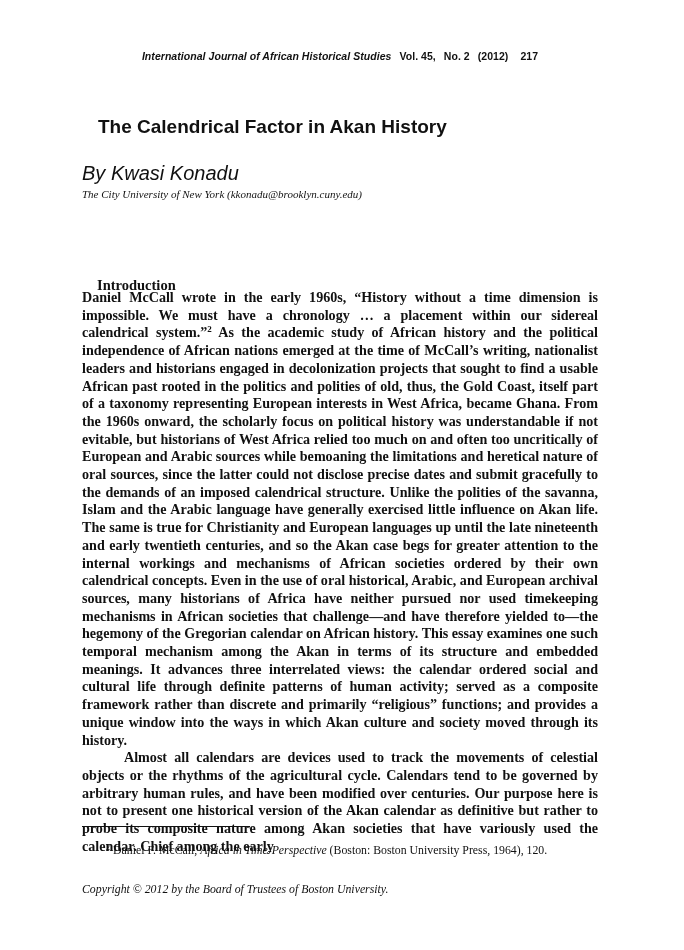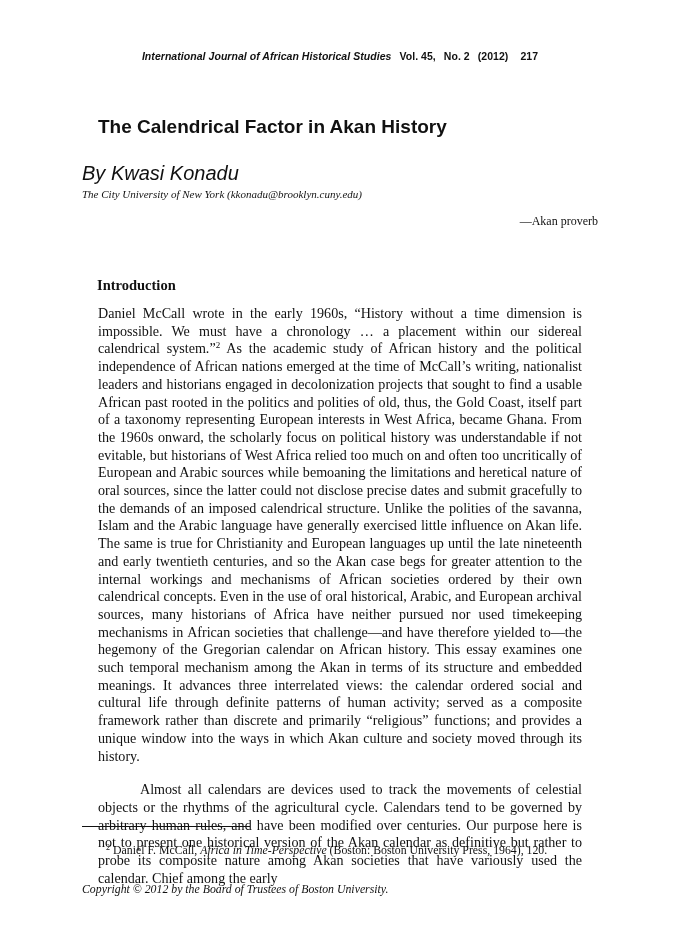--- a/index.html
+++ b/index.html
@@ -87,21 +87,21 @@
     .body {
       position: absolute;
       top: 289px;
       left: 0;
       width: 516px;
       font-family: "Liberation Serif", serif;
       font-size: 14.1px;
       line-height: 17.7px;
       text-align: justify;
     }
-    .body p { margin: 16px; }
+    .body p { margin: 0; font-weight: bold; }
     .body p.indent { text-indent: 42px; }
     .body sup { font-size: 9px; vertical-align: 5px; line-height: 0; }
     .fn-rule {
       position: absolute;
       top: 826px;
       left: 0;
       width: 168px;
       border-top: 1px solid #111;
     }
     .footnotes {
@@ -135,21 +135,20 @@
     <span class="journal">International Journal of African Historical Studies</span><span class="sp"></span><span>Vol. 45,</span><span class="sp"></span><span>No. 2</span><span class="sp"></span><span>(2012)</span><span class="sp2"></span><span>217</span>
   </div>
 
   <h1 class="title">The Calendrical Factor in Akan History</h1>
 
   <div class="author">By Kwasi Konadu</div>
 
   <div class="affiliation">The City University of New York (kkonadu@brooklyn.cuny.edu)</div>
 
   <div class="epigraph">
-    <div>—Akan proverb</div>
   </div>
 
   <h2 class="section-heading">Introduction</h2>
 
   <div class="body">
     <p><span>Daniel McCall wrote in the early 1960s, “History without a time dimension is impossible. We must have a chronology … a placement within our sidereal calendrical system.”</span><sup>2</sup><span> As the academic study of African history and the political independence of African nations emerged at the time of McCall’s writing, nationalist leaders and historians engaged in decolonization projects that sought to find a usable African past rooted in the politics and polities of old, thus, the Gold Coast, itself part of a taxonomy representing European interests in West Africa, became Ghana. From the 1960s onward, the scholarly focus on political history was understandable if not evitable, but historians of West Africa relied too much on and often too uncritically of European and Arabic sources while bemoaning the limitations and heretical nature of oral sources, since the latter could not disclose precise dates and submit gracefully to the demands of an imposed calendrical structure. Unlike the polities of the savanna, Islam and the Arabic language have generally exercised little influence on Akan life. The same is true for Christianity and European languages up until the late nineteenth and early twentieth centuries, and so the Akan case begs for greater attention to the internal workings and mechanisms of African societies ordered by their own calendrical concepts. Even in the use of oral historical, Arabic, and European archival sources, many historians of Africa have neither pursued nor used timekeeping mechanisms in African societies that challenge—and have therefore yielded to—the hegemony of the Gregorian calendar on African history. This essay examines one such temporal mechanism among the Akan in terms of its structure and embedded meanings. It advances three interrelated views: the calendar ordered social and cultural life through definite patterns of human activity; served as a composite framework rather than discrete and primarily “religious” functions; and provides a unique window into the ways in which Akan culture and society moved through its history.</span></p>
     <p class="indent">Almost all calendars are devices used to track the movements of celestial objects or the rhythms of the agricultural cycle. Calendars tend to be governed by arbitrary human rules, and have been modified over centuries. Our purpose here is not to present one historical version of the Akan calendar as definitive but rather to probe its composite nature among Akan societies that have variously used the calendar. Chief among the early</p>
   </div>
 
   <div class="fn-rule"></div>

